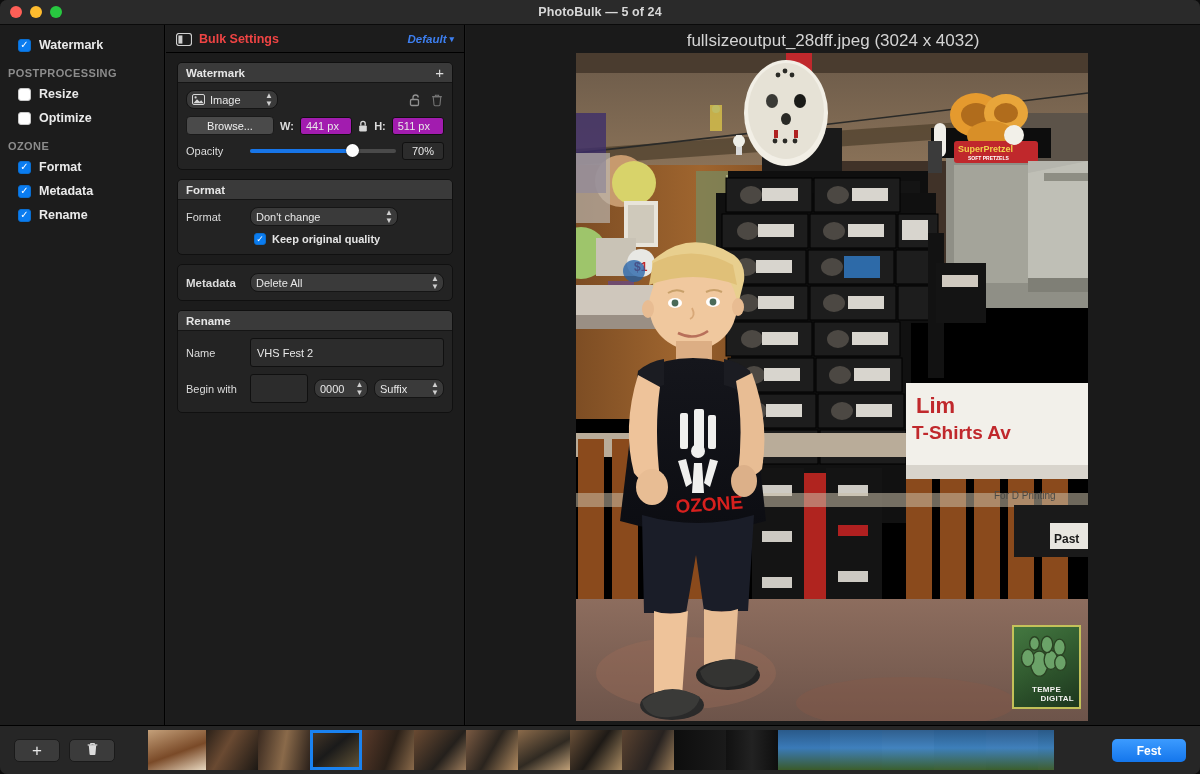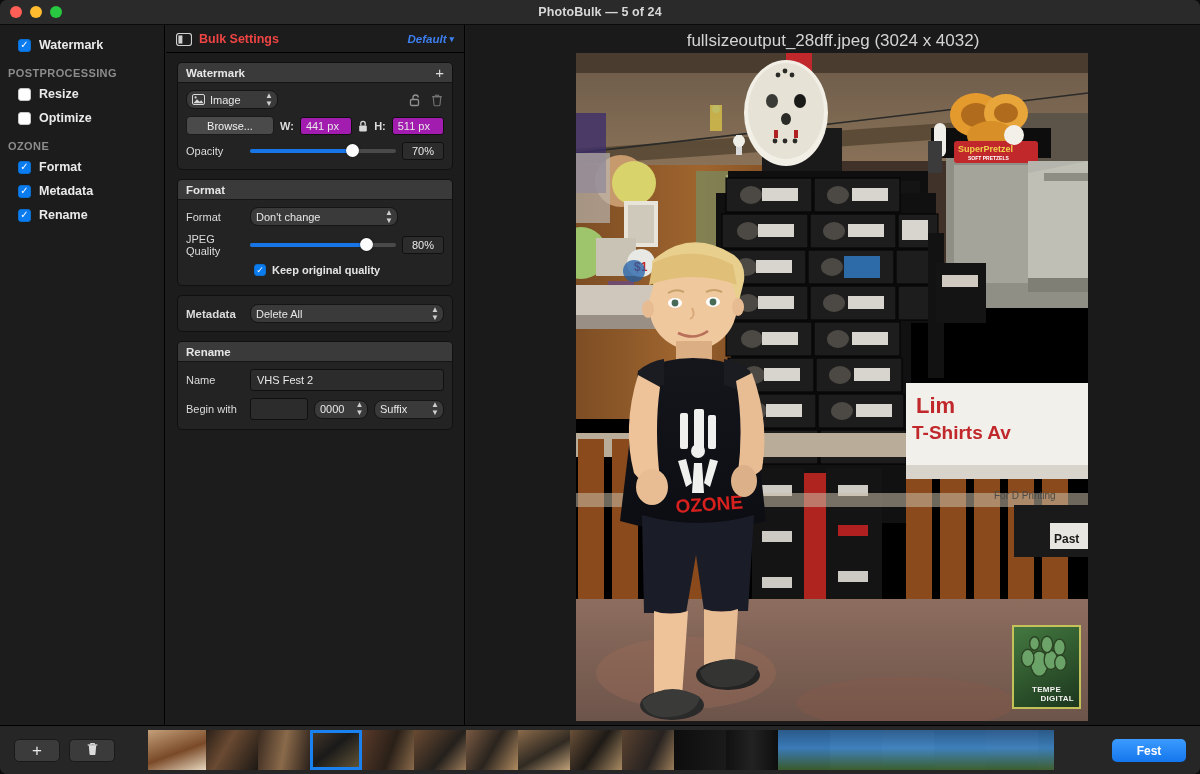--- a/index.html
+++ b/index.html
@@ -154,21 +154,21 @@
   .pct-box {
     background: #2c2c2c; border: 1px solid #101010; border-radius: 3px;
     height: 18px; width: 42px; display: flex; align-items: center;
     justify-content: center; font-size: 11px; color: #e8e8e8;
   }
   .row-label { font-size: 11px; color: #dcdcdc; width: 58px; flex: 0 0 58px; }
   .sel-wide { flex: 1; }
 
   .text-field {
     background: #2c2c2c; border: 1px solid #101010; border-radius: 3px;
-    height: 22px; display: flex; align-items: center;
+    height: 29px; display: flex; align-items: center;
     padding: 0 6px; font-size: 11px; color: #e8e8e8; flex: 1;
   }
   .keep-row { display: flex; align-items: center; gap: 6px; padding-left: 68px; }
 
   
   .preview {
     position: absolute; top: 25px; left: 466px;
     width: 734px; height: 700px;
     background: #1a1a1a;
   }
@@ -360,28 +360,20 @@
           <span class="row-label">Format</span>
           <div class="select" style="width:148px">
             <span>Don't change</span>
             <span class="stepper-glyph">
                 <span>▲</span>
                 <span>▼</span>
               </span>
           </div>
         </div>
 
-        <div class="row">
-          <span class="row-label">JPEG Quality</span>
-          <div class="slider-track">
-            <div class="slider-fill" style="width:80%"></div>
-            <div class="slider-knob" style="left:calc(80% - 6.5px)"></div>
-          </div>
-          <div class="pct-box">80%</div>
-        </div>
 
         <div class="keep-row">
           <div class="chkbox on" style="width:12px;height:12px;flex:0 0 12px;font-size:9px">✓</div>
           <span style="font-size:11px;color:#e4e4e4;font-weight:700">Keep original quality</span>
         </div>
 
       </div>
     </div>
 
     <div class="card">

